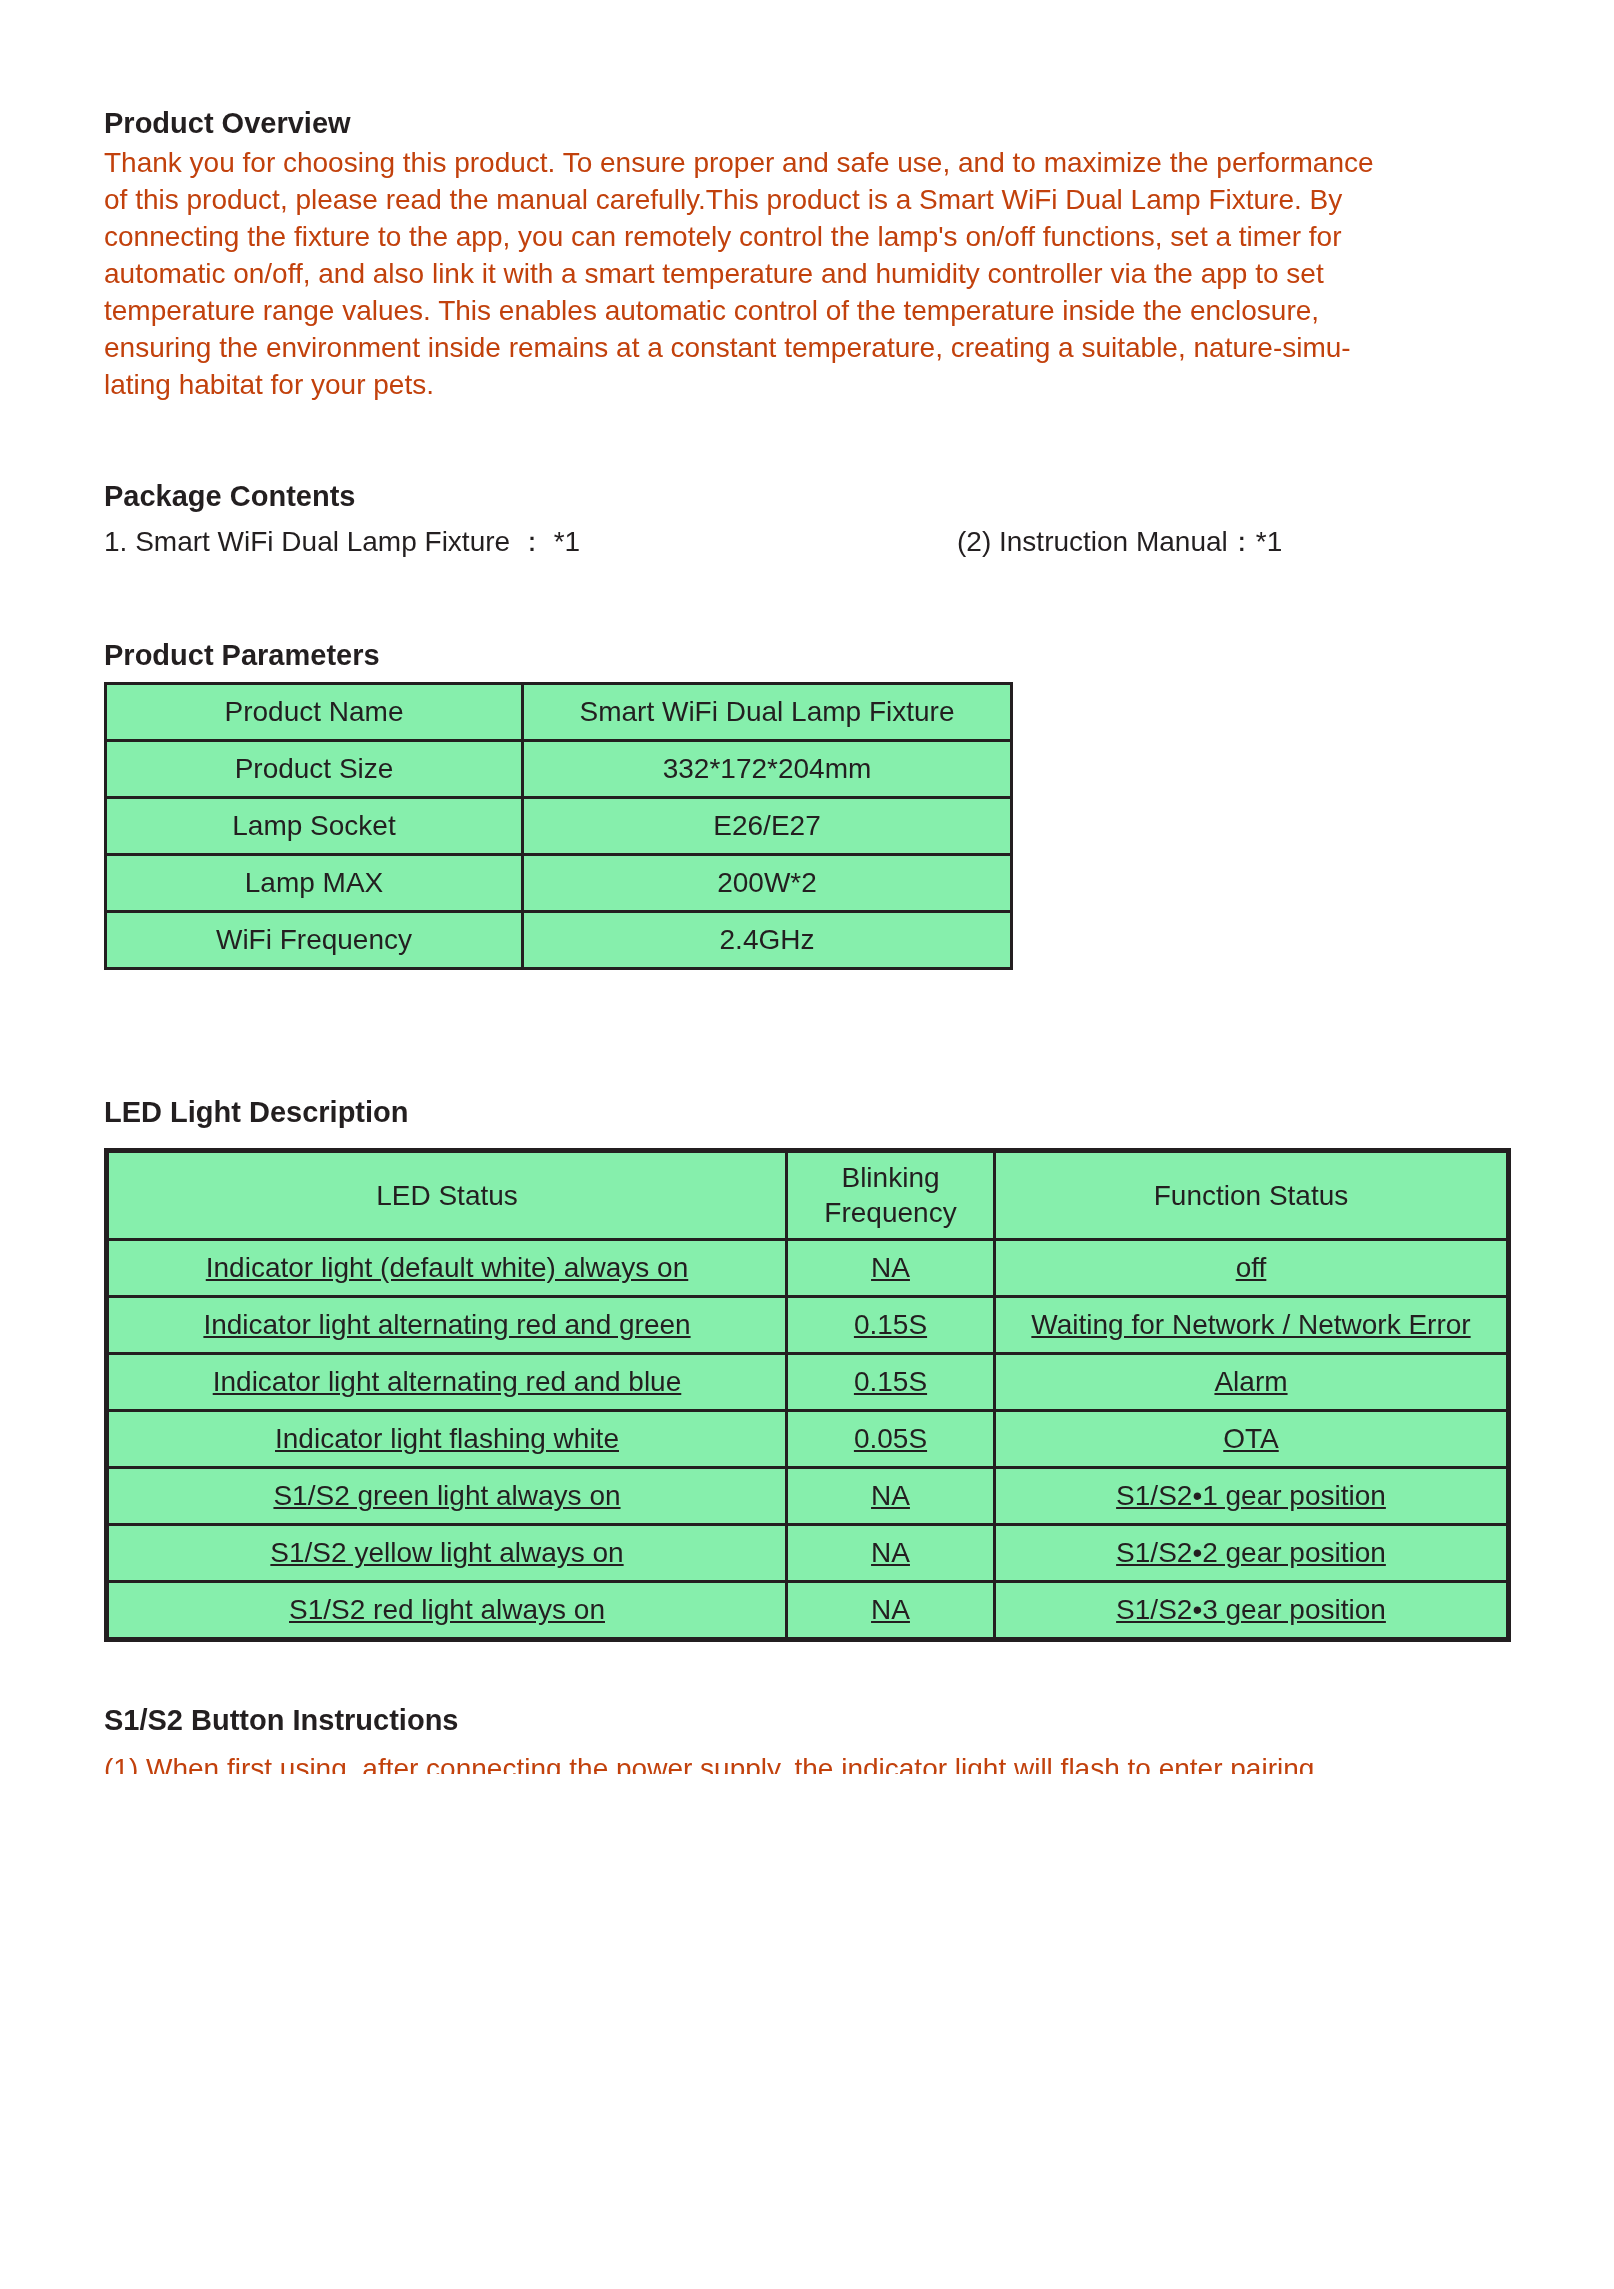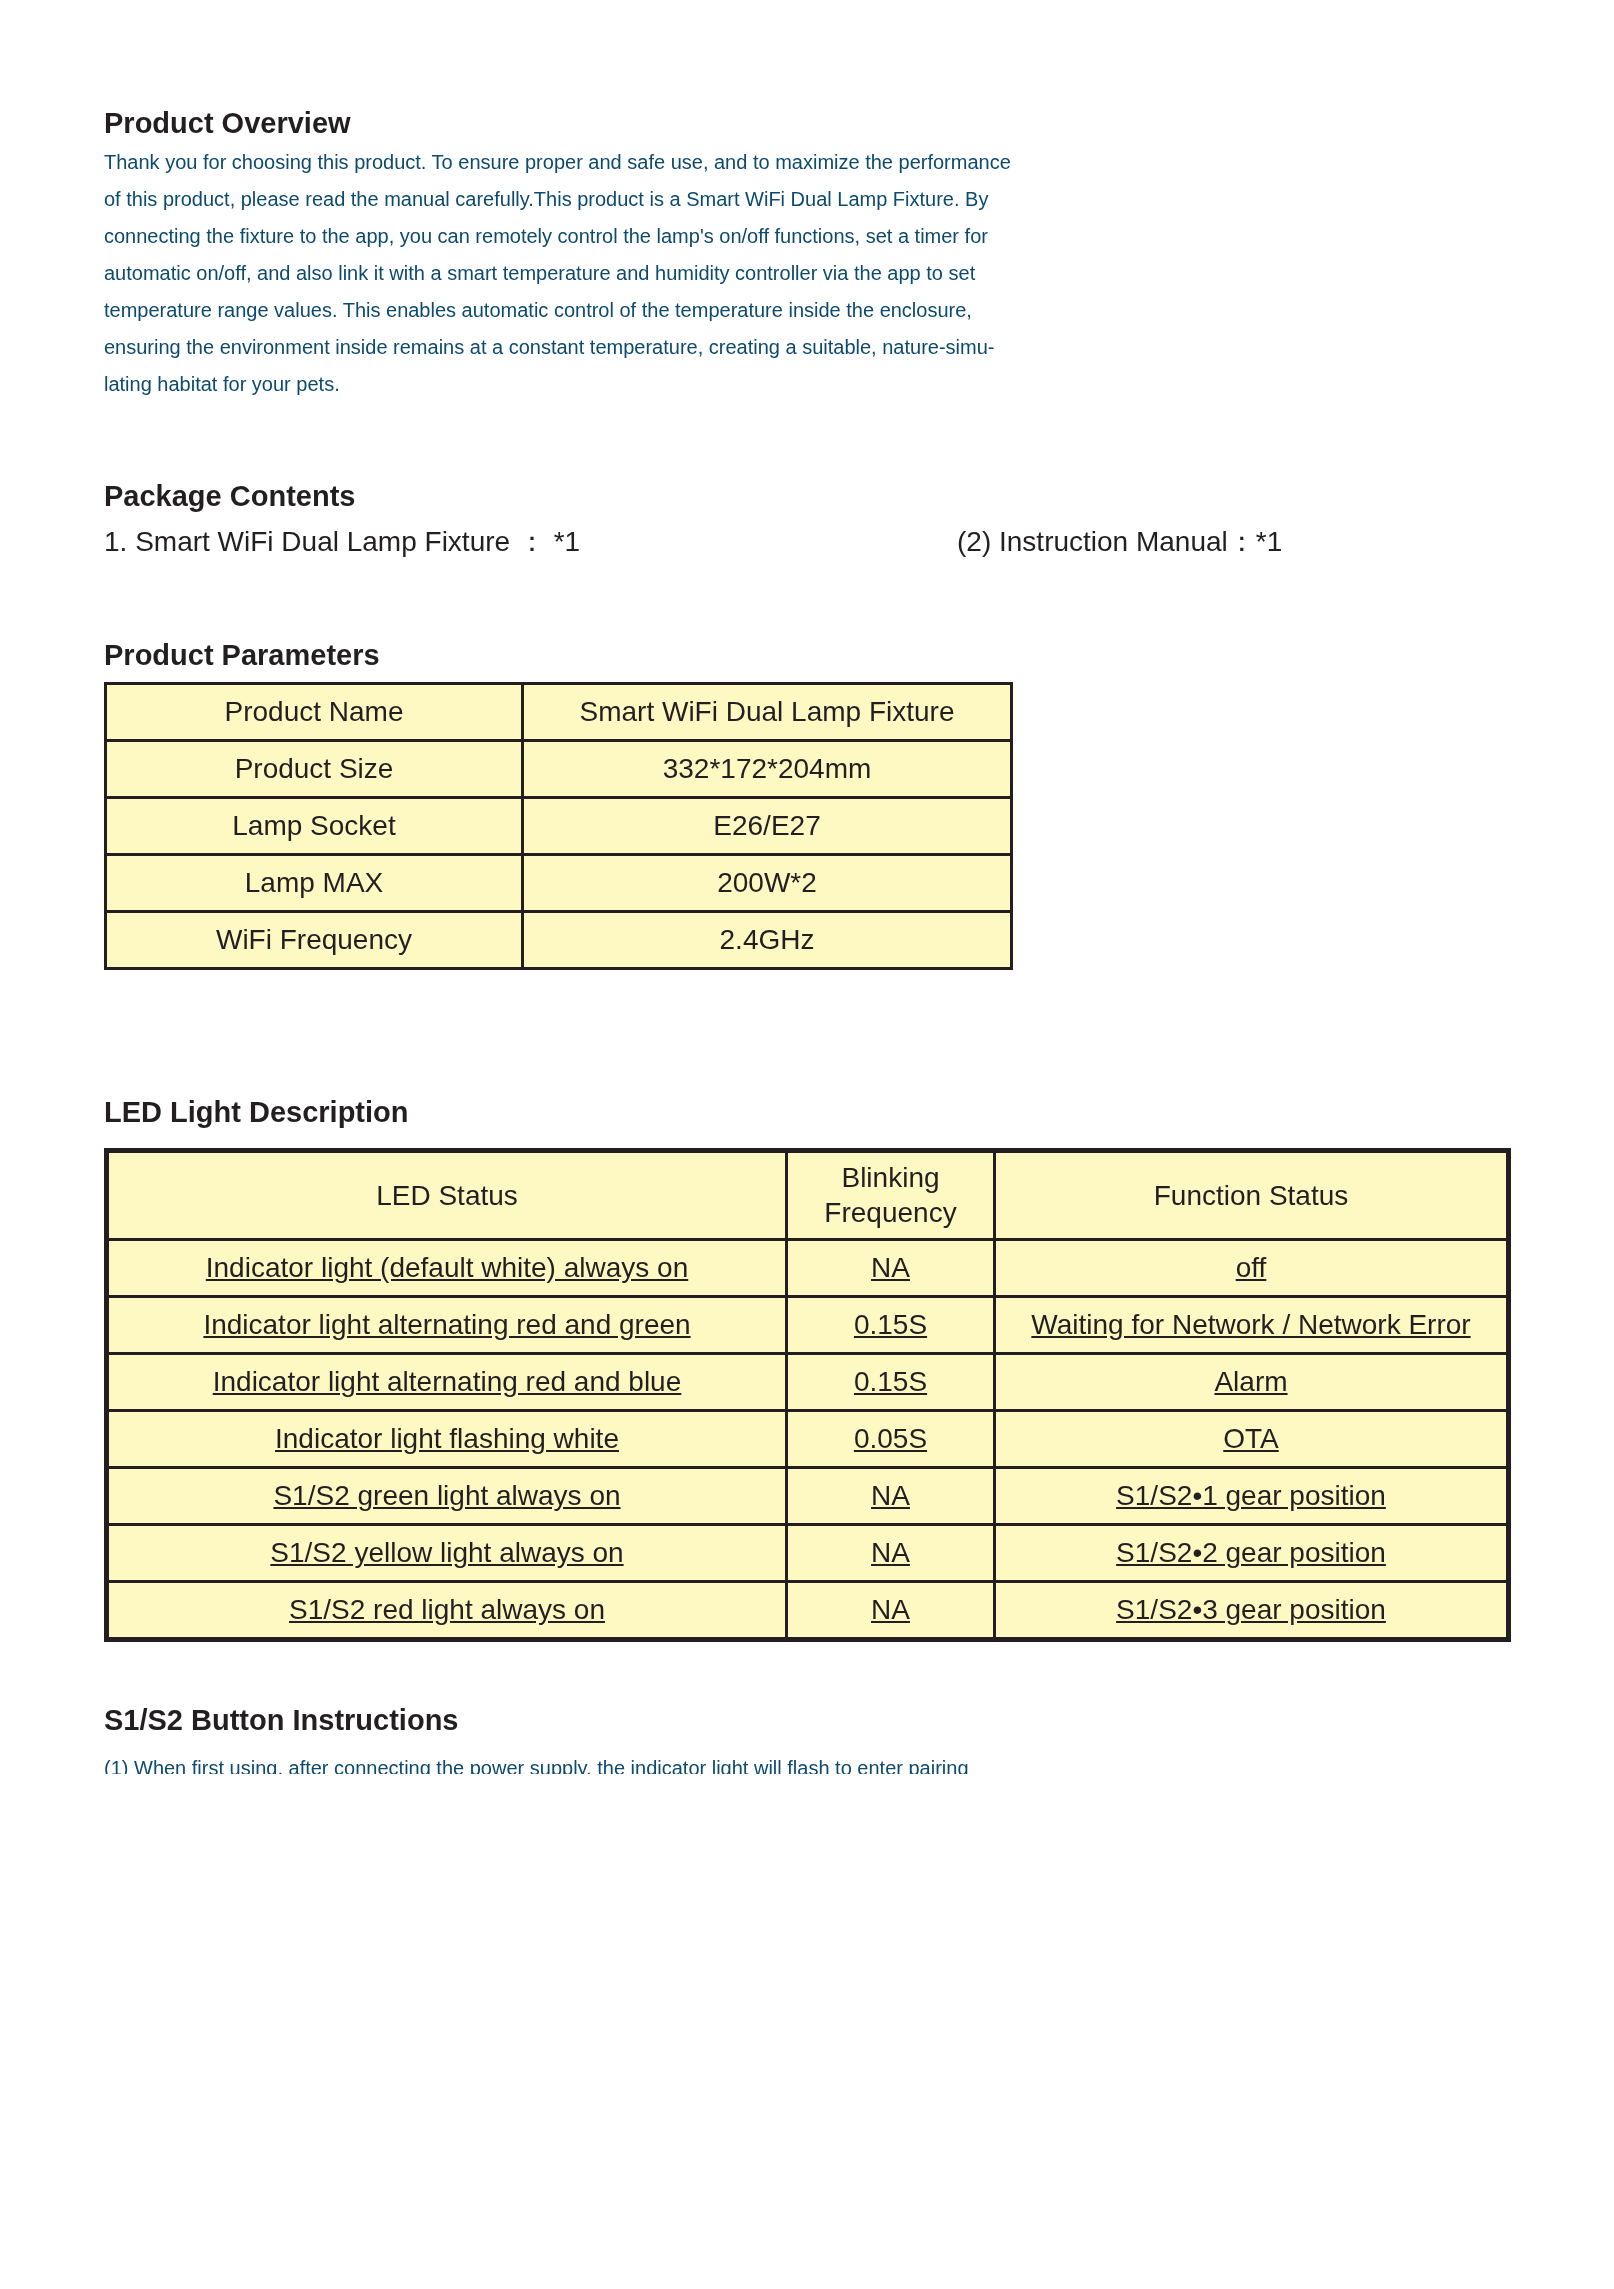--- a/index.html
+++ b/index.html
@@ -23,24 +23,24 @@
   }
   h2.heading {
     margin: 0;
     font-size: 29px;
     font-weight: bold;
     line-height: 41px;
     color: #231f20;
   }
   .body-text {
     margin: 0;
-    font-size: 20px;
+    font-size: 28px;
     line-height: 37px;
     white-space: pre-line;
-    color: #0c4a6e;
+    color: #c2410c;
   }
   .s1s2-text {
     line-height: 39px;
     margin-top: 8px;
   }
   .pkg-row {
     position: relative;
     height: 41px;
   }
   .pkg-item {
@@ -49,21 +49,21 @@
     font-size: 28px;
     line-height: 41px;
     white-space: nowrap;
   }
   .pkg-item.first { left: 0; }
   .pkg-item.second { left: 853px; }
 
   table {
     border-collapse: collapse;
     table-layout: fixed;
-    background: #fef9c3;
+    background: #86efac;
   }
   .params-table {
     margin-top: 5.5px;
     width: 906px;
   }
   .params-table td {
     border: 3.7px solid #231f20;
     height: 54px;
     text-align: center;
     vertical-align: middle;

